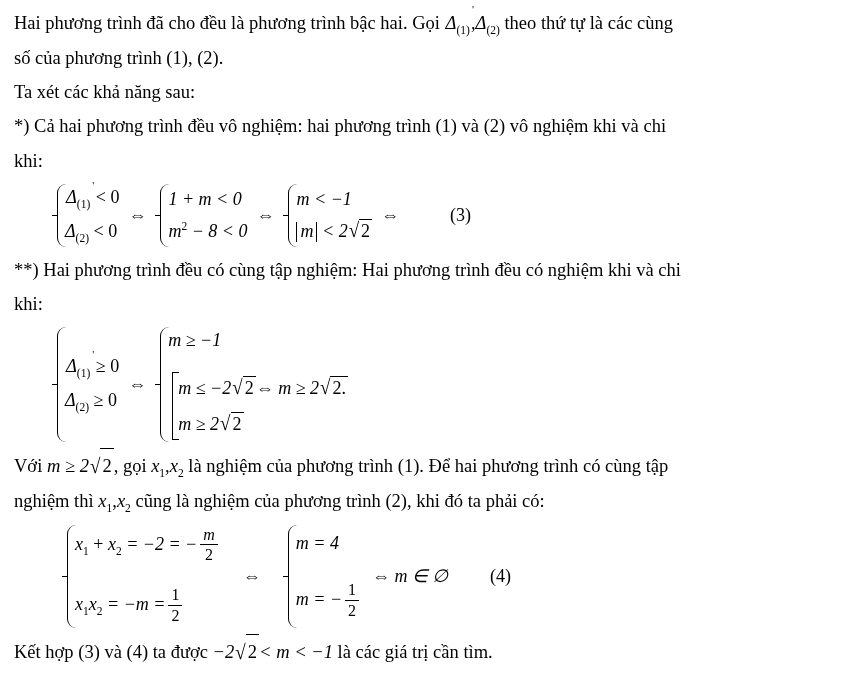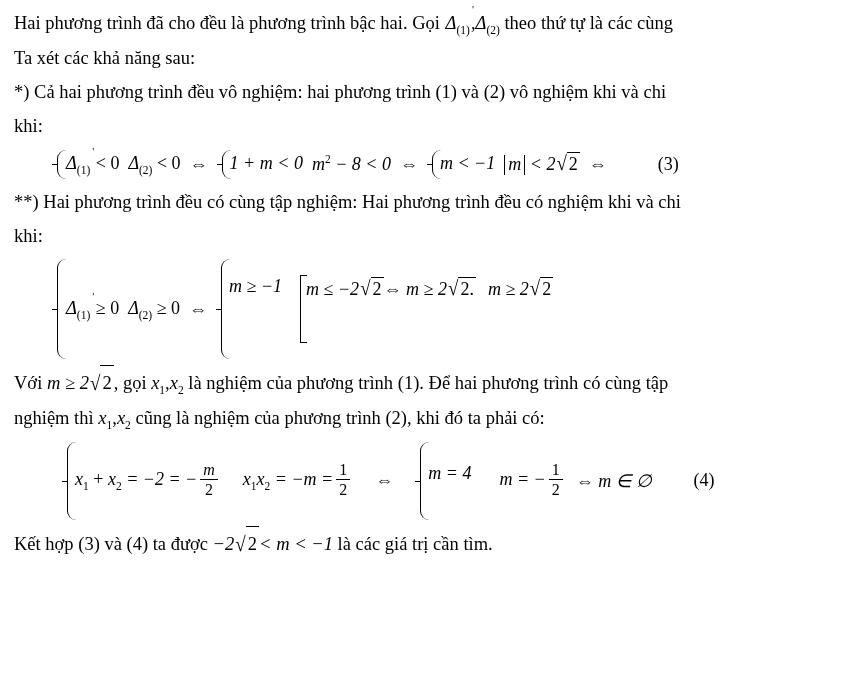--- a/index.html
+++ b/index.html
@@ -106,21 +106,21 @@
     top: 0;
     bottom: 0;
     border-left: 1.6px solid #000;
     border-top: 1.6px solid #000;
     border-bottom: 1.6px solid #000;
     width: 6px;
   }
 
   .stack {
     display: inline-flex;
-    flex-direction: row;
+    flex-direction: column;
     justify-content: center;
     gap: 9px;
     padding: 2px 0;
   }
   .row { white-space: nowrap; line-height: 1.25; }
   .op {
     padding: 0 9px;
     white-space: nowrap;
   }
   .tag {
@@ -177,20 +177,21 @@
     <span>Hai phương trình đã cho đều là phương trình bậc hai. Gọi</span>
     <span class="nowrap">
       <span class="delta-pair">
         <span class="base mi">Δ</span><span class="sub">(1)</span>
         <span class="sup">'</span>
       </span><span>,</span><span class="mi">Δ</span><span class="sub">(2)</span>
     </span>
     <span>theo thứ tự là các cùng</span>
   </p>
 
+  <p class="para">số của phương trình (1), (2).</p>
 
   <p class="para">Ta xét các khả năng sau:</p>
 
   <p class="para">*) Cả hai phương trình đều vô nghiệm: hai phương trình (1) và (2)  vô nghiệm khi và chi</p>
   <p class="para">khi:</p>
 
   <div class="eqblock eq-indent-1">
     <span class="brace"></span>
     <span class="stack">
       <span class="row">
@@ -248,21 +249,21 @@
       </span>
       <span class="row">
         <span class="mi">Δ</span><span class="sub">(2)</span>
         <span>≥ 0</span>
       </span>
     </span>
 
     <span class="op mi">⇔</span>
 
     <span class="brace" style="min-height:100px"></span>
-    <span class="stack" style="gap:14px">
+    <span class="stack" style="gap:20px">
       <span class="row mi">m ≥ −1</span>
       <span class="row" style="display:flex;">
         <span class="bracket" style="height:68px;"></span>
         <span class="stack" style="gap:12px">
           <span class="row">
             <span class="mi">m ≤ −2</span><span class="sqrt"><span class="radsym">√</span><span class="radicand mn">2</span></span><span class="mi">⇔ m ≥ 2</span><span class="sqrt"><span class="radsym">√</span><span class="radicand mn">2.</span></span>
           </span>
           <span class="row">
             <span class="mi">m ≥ 2</span><span class="sqrt"><span class="radsym">√</span><span class="radicand mn">2</span></span>
           </span>

